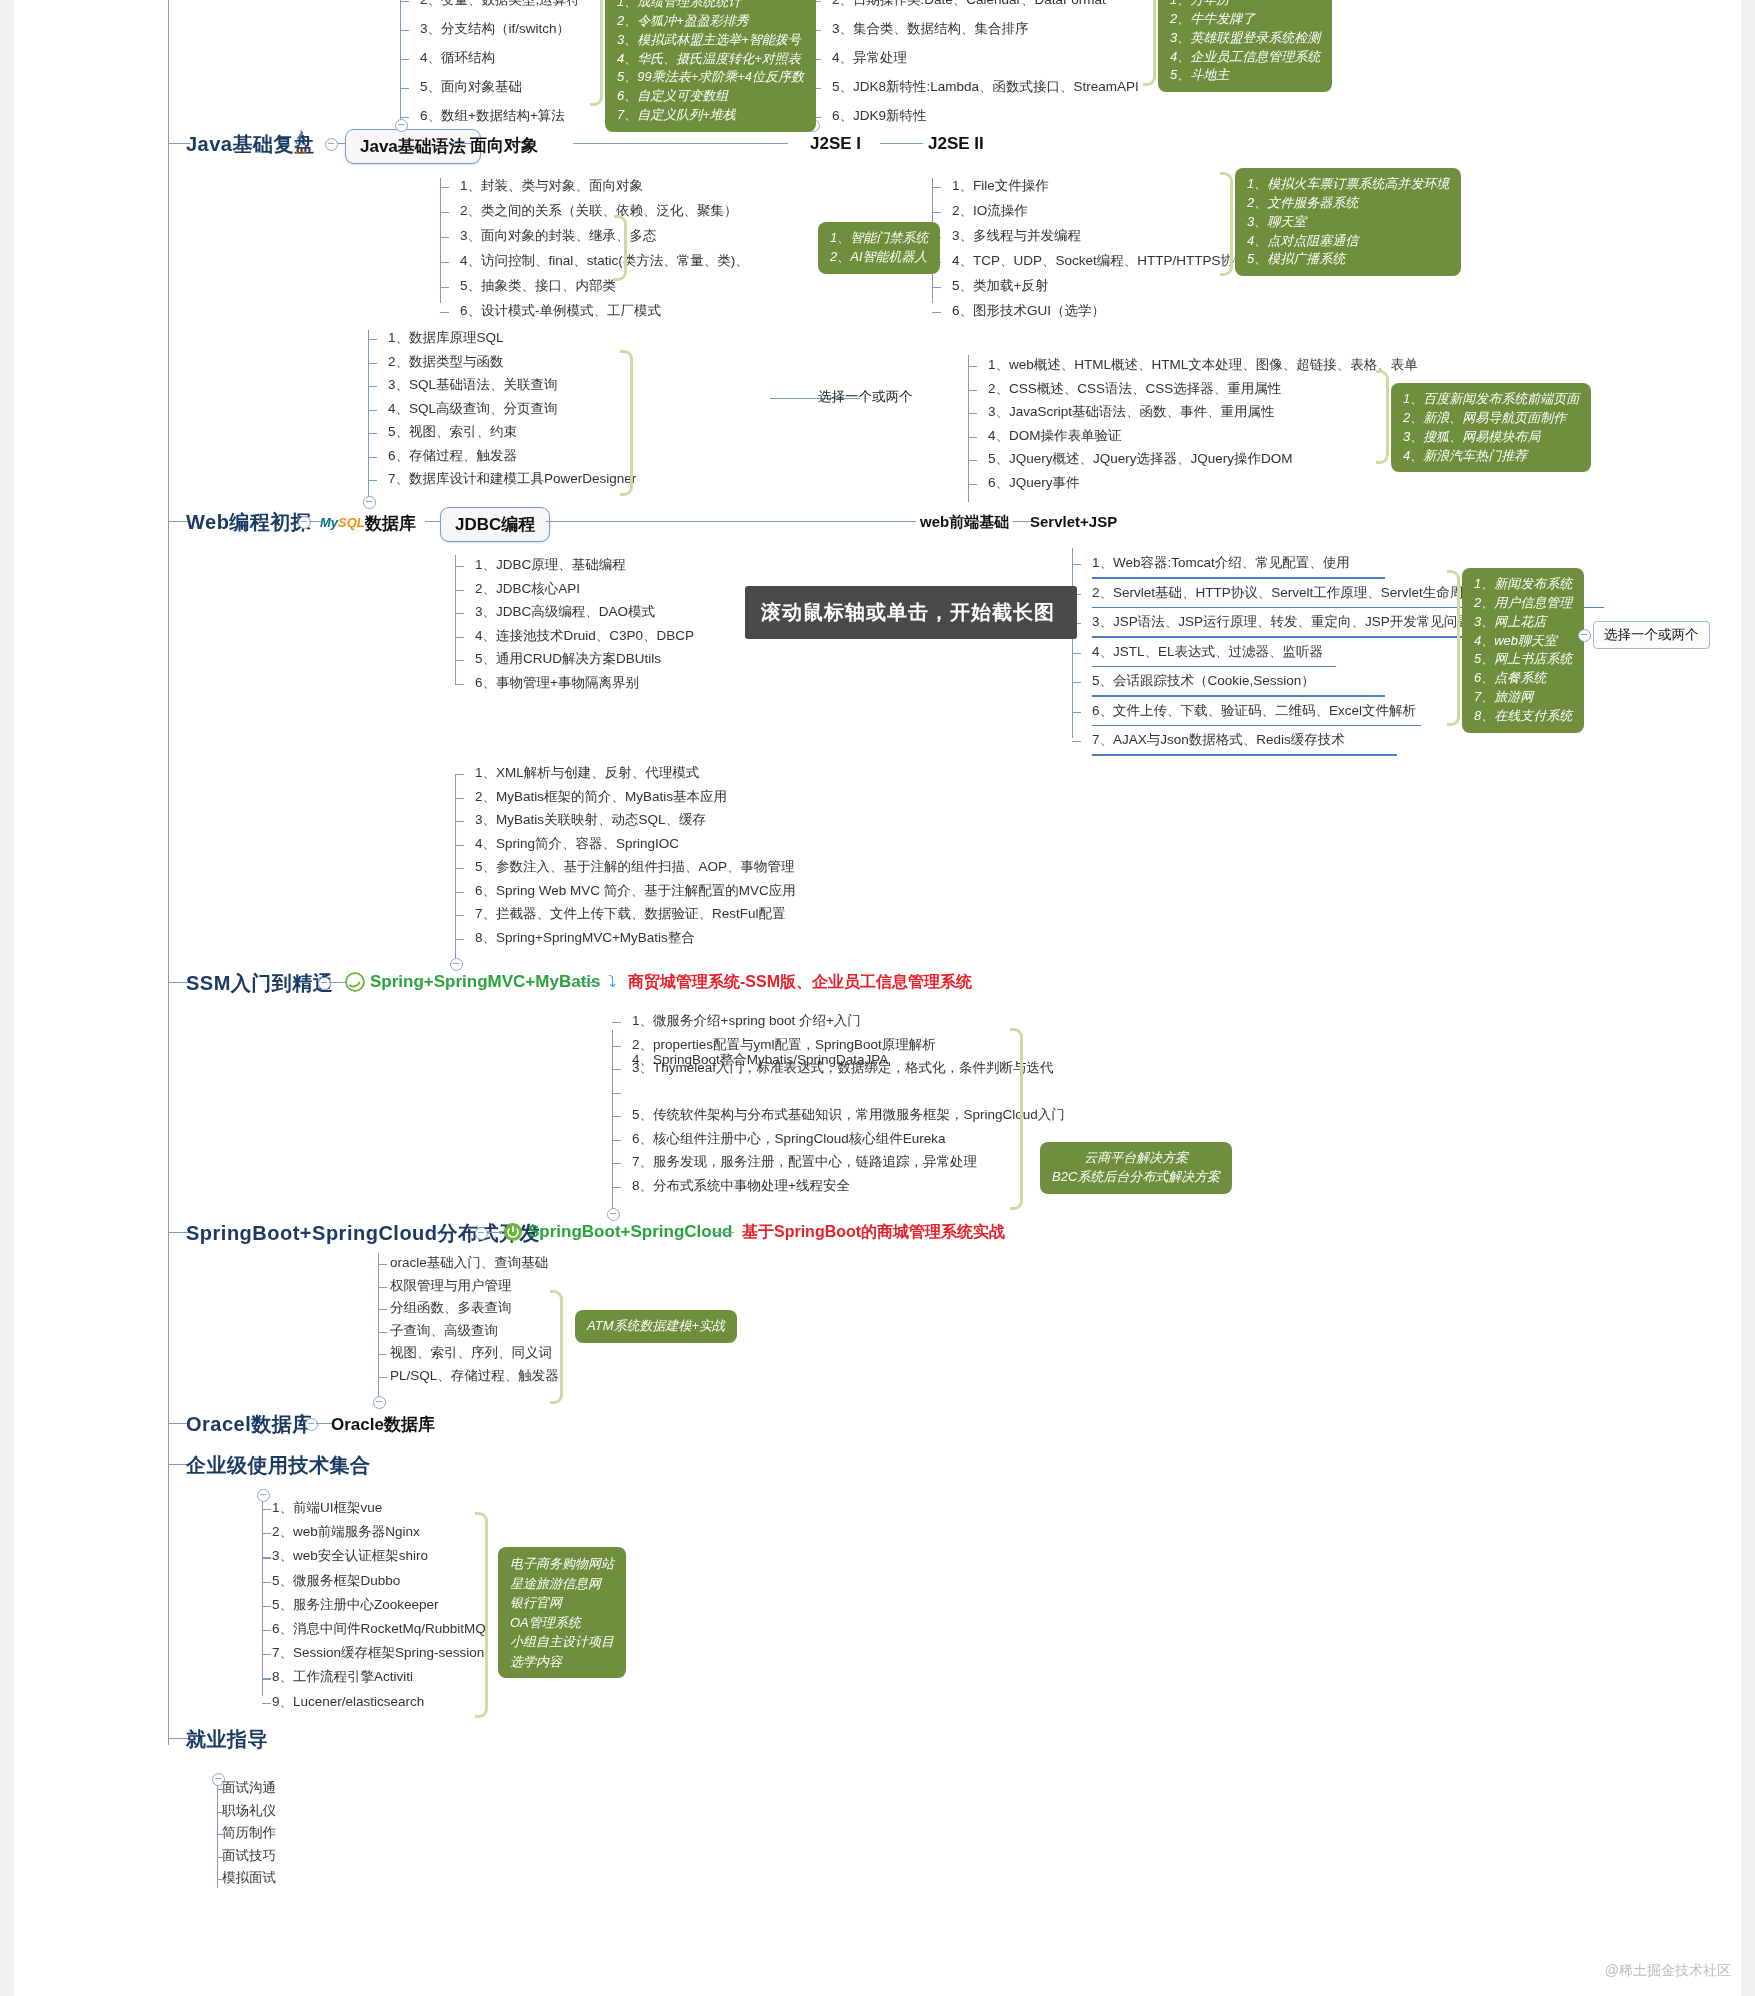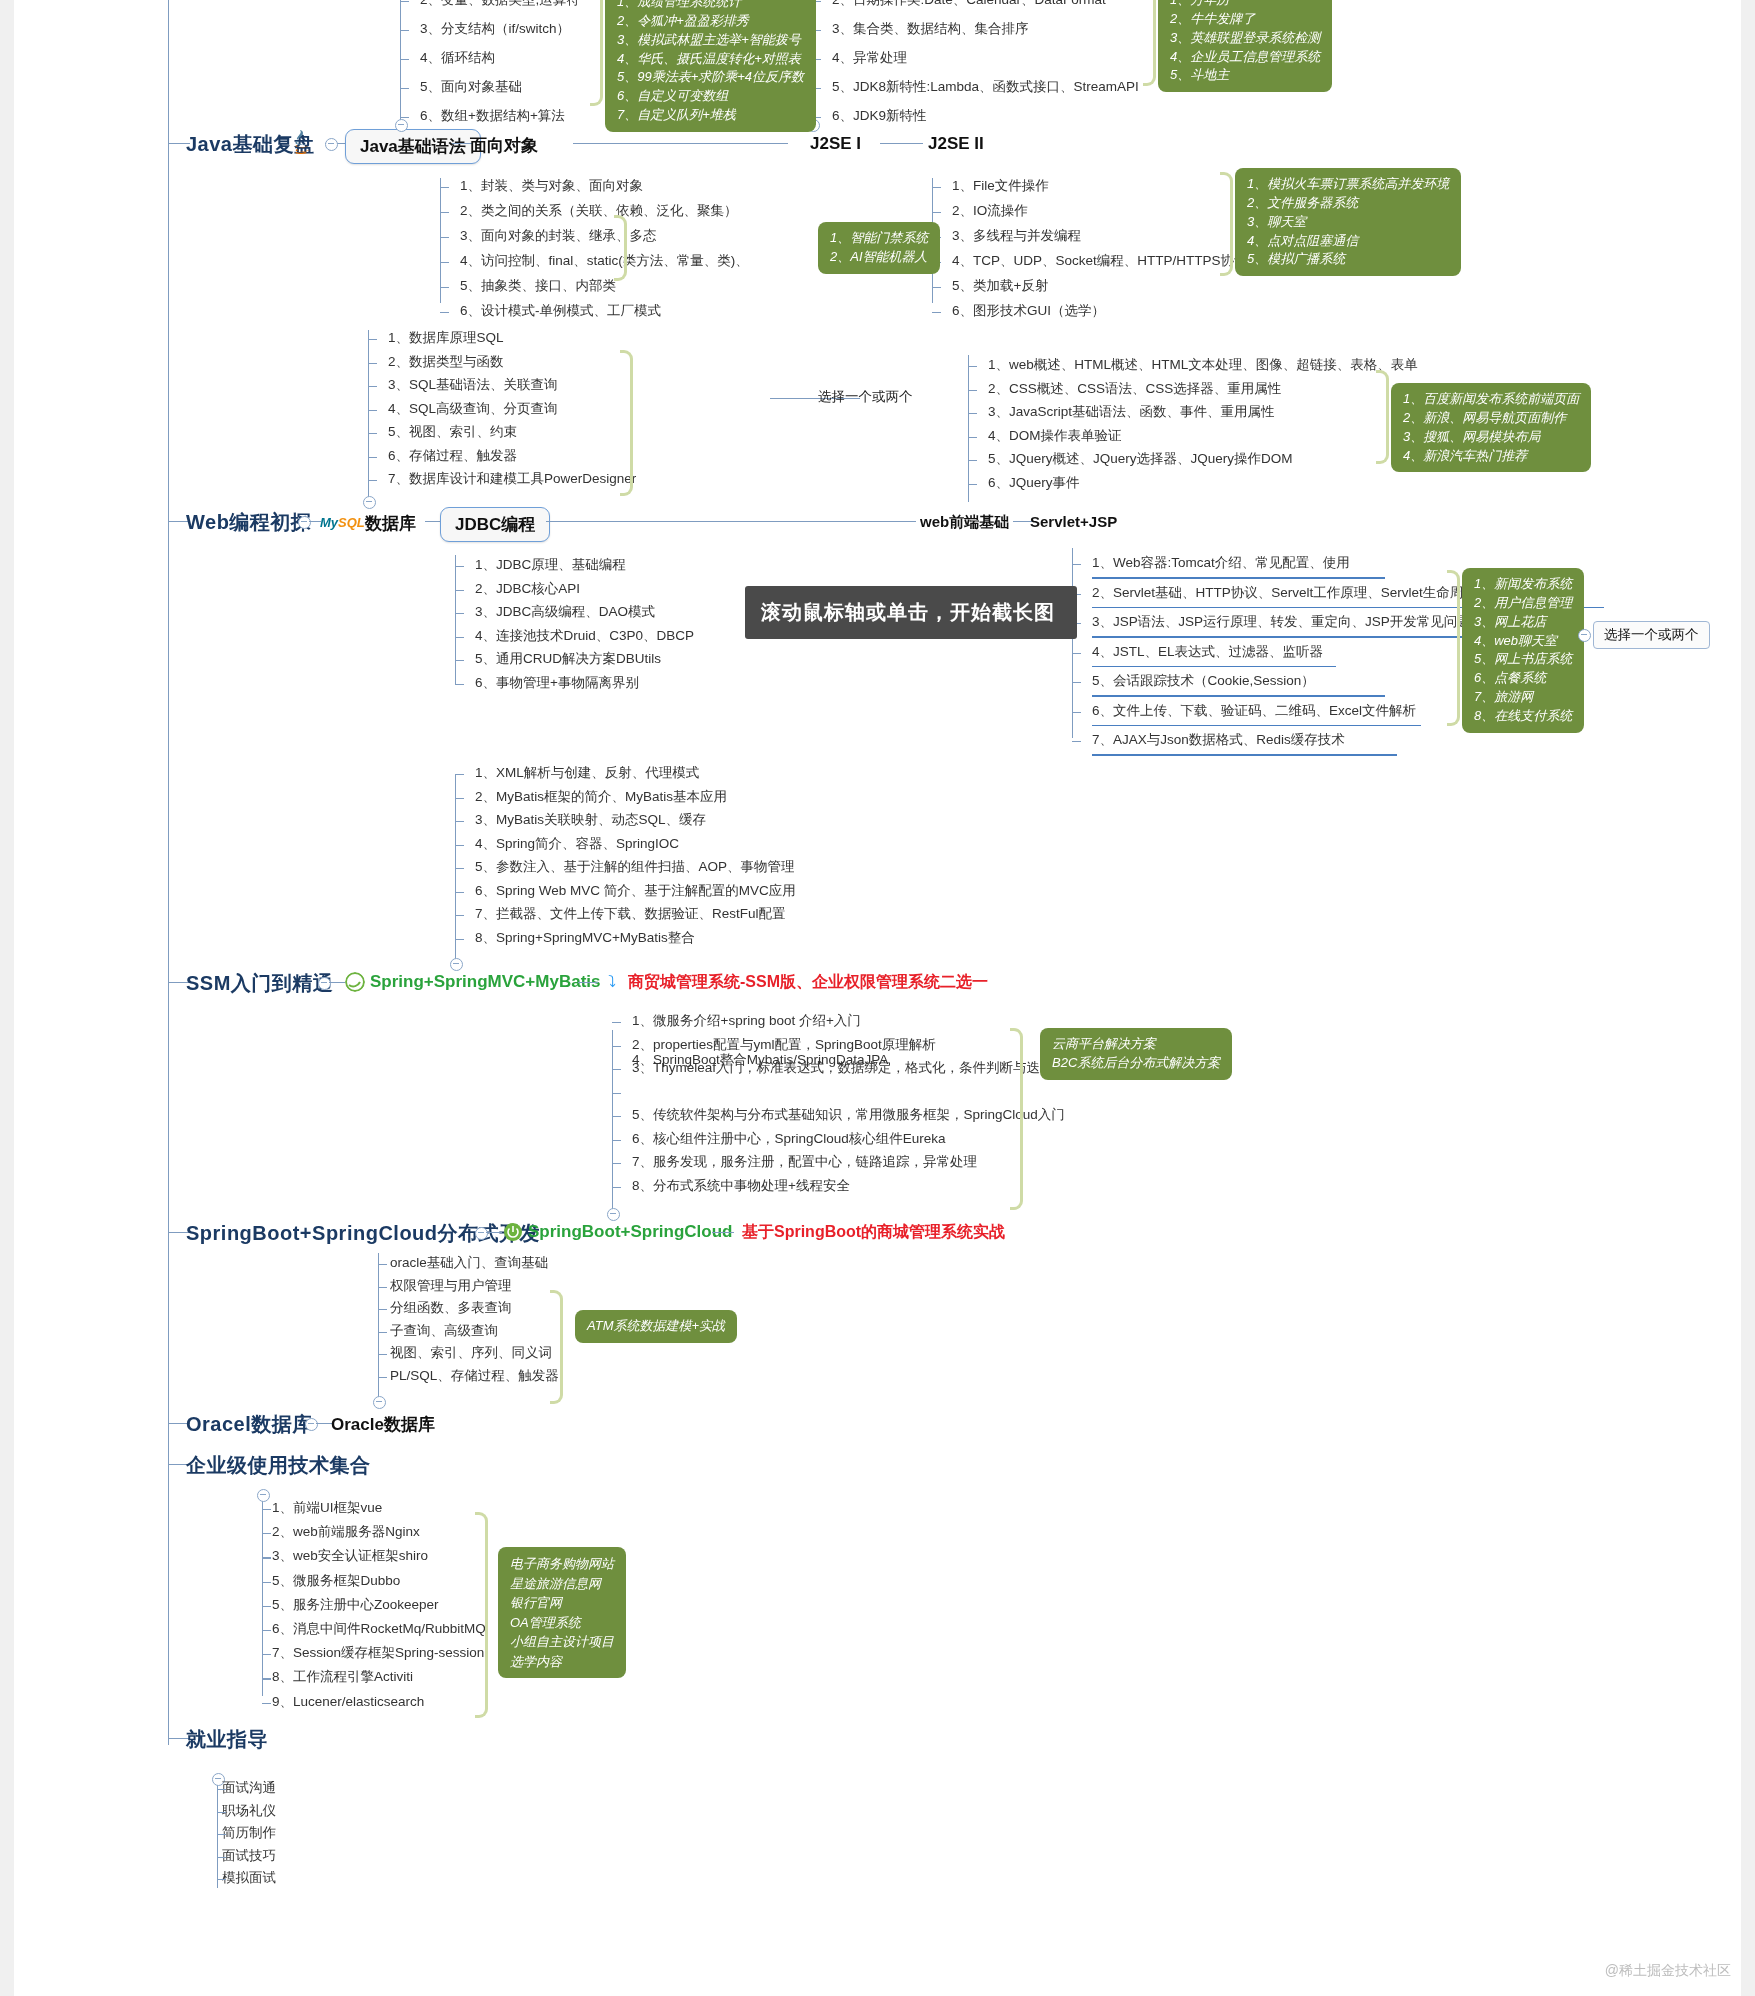--- a/index.html
+++ b/index.html
@@ -296,21 +296,21 @@
   <div class="branch topic-main" style="left:186px;top:970px;">SSM入门到精通</div>
   <div class="node-dot" style="left:318px;top:977px;"></div>
   <div class="dash" style="left:329px;top:982px;width:16px;"></div>
   <svg class="spring-logo" style="left:345px;top:972px;" viewBox="0 0 20 20">
     <circle cx="10" cy="10" r="9" fill="none" stroke="#6db33f" stroke-width="2"></circle>
     <path d="M4 13c4 3 9 1 11-3" fill="none" stroke="#6db33f" stroke-width="2"></path>
   </svg>
   <div class="branch" style="left:370px;top:972px;font-size:17px;color:#2aa33c;">Spring+SpringMVC+MyBatis</div>
   <div class="dash" style="left:578px;top:982px;width:20px;"></div>
   <div class="arrow-icon" style="left:608px;top:973px;">⤵</div>
-  <div class="redtext" style="left:628px;top:972px;">商贸城管理系统-SSM版、企业权限管理系统二选一</div>
+  <div class="redtext" style="left:628px;top:972px;">商贸城管理系统-SSM版、企业员工信息管理系统</div>
 
   <div class="vline" style="left:455px;top:775px;height:187px;"></div>
   <div class="node-dot" style="left:450px;top:958px;"></div>
   <div id="L-ssm">
       <div class="leaf" style="left: 475px; top: 765px;">1、XML解析与创建、反射、代理模式</div>
       <div class="tick" style="left: 455px; top: 774px;"></div>
       <div class="leaf" style="left: 475px; top: 788.5px;">2、MyBatis框架的简介、MyBatis基本应用</div>
       <div class="tick" style="left: 455px; top: 797.5px;"></div>
       <div class="leaf" style="left: 475px; top: 812px;">3、MyBatis关联映射、动态SQL、缓存</div>
       <div class="tick" style="left: 455px; top: 821px;"></div>
@@ -353,21 +353,21 @@
       <div class="tick" style="left: 612px; top: 1116px;"></div>
       <div class="leaf" style="left: 632px; top: 1130.5px;">6、核心组件注册中心，SpringCloud核心组件Eureka</div>
       <div class="tick" style="left: 612px; top: 1139.5px;"></div>
       <div class="leaf" style="left: 632px; top: 1154px;">7、服务发现，服务注册，配置中心，链路追踪，异常处理</div>
       <div class="tick" style="left: 612px; top: 1163px;"></div>
       <div class="leaf" style="left: 632px; top: 1177.5px;">8、分布式系统中事物处理+线程安全</div>
       <div class="tick" style="left: 612px; top: 1186.5px;"></div>
     </div>
 
   <div class="bracket" style="left:1010px;top:1028px;width:10px;height:176px;"></div>
-  <div class="greenbox" style="left:1040px;top:1028px;">
+  <div class="greenbox" style="left:1040px;top:1142px;text-align:center;">
     <div id="G-springcloud_projects">
         <div>云商平台解决方案</div>
         <div>B2C系统后台分布式解决方案</div>
       </div>
   </div>
 
   <div class="dash" style="left:168px;top:1423px;width:22px;"></div>
   <div class="branch topic-main" style="left:186px;top:1411px;">Oracel数据库</div>
   <div class="node-dot" style="left:305px;top:1418px;"></div>
   <div class="dash" style="left:316px;top:1423px;width:18px;"></div>

